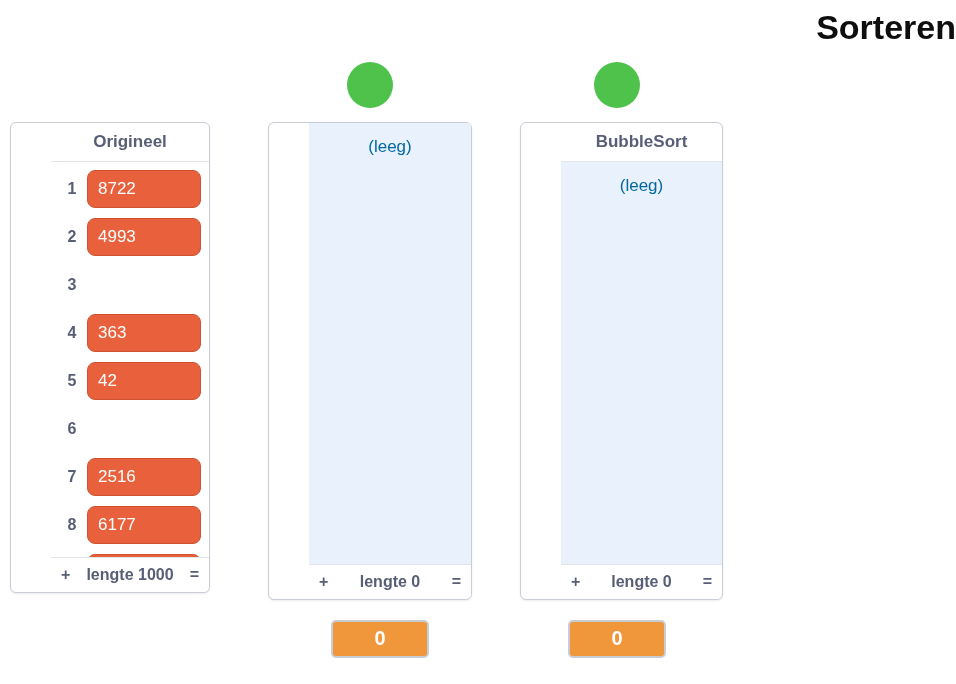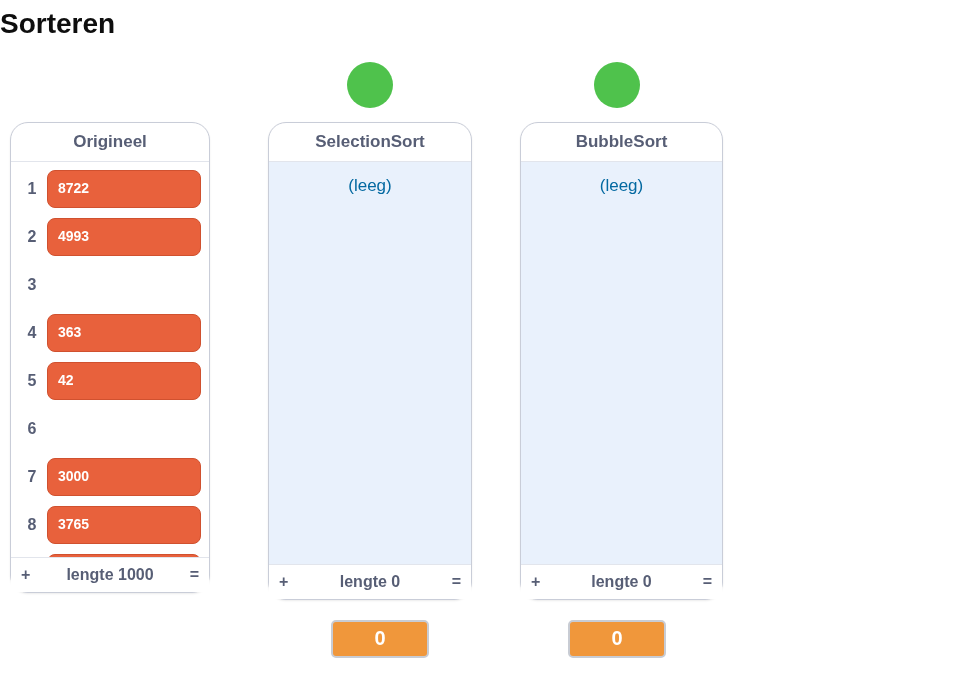--- a/index.html
+++ b/index.html
@@ -4,38 +4,39 @@
 <style>
   html, body { margin: 0; padding: 0; background: #ffffff; }
   body {
     width: 956px; height: 684px; position: relative; overflow: hidden;
     font-family: "Liberation Sans", sans-serif;
   }
 
   
   .page-title {
     position: absolute; top: 8px; left: 0; right: 0;
-    text-align: left; font-size: 28px; font-weight: bold; color: #0e0e0e;
+    text-align: right; font-size: 34px; font-weight: bold; color: #0e0e0e;
   }
 
   
   .sprite-ball {
     position: absolute; width: 46px; height: 46px; border-radius: 50%;
     background: #4fc24c;
   }
   .sprite-ball.s1 { left: 347px; top: 62px; }
   .sprite-ball.s2 { left: 594px; top: 62px; }
 
   
   .list-monitor {
     position: absolute; background: #ffffff;
-    border: 1px solid #c9cdd8; border-radius: 18px;
+    border: 1px solid #c9cdd8; border-radius: 6px;
     display: flex; flex-direction: column; box-sizing: border-box;
     box-shadow: 0 1px 2px rgba(0,0,0,0.08);
     color: #575e75;
+    padding-left: 40px;
   }
   .list-monitor.origineel   { left: 10px;  top: 122px; width: 200px; height: 471px; }
   .list-monitor.selection   { left: 268px; top: 122px; width: 204px; height: 478px; }
   .list-monitor.bubble      { left: 520px; top: 122px; width: 203px; height: 478px; }
 
   .list-header {
     height: 38px; line-height: 38px; flex: none;
     text-align: center; font-weight: bold; font-size: 17px; color: #575e75;
     border-bottom: 1px solid #e2e5ec;
   }
@@ -50,21 +51,21 @@
     display: flex; align-items: center; height: 38px;
     margin: 0 8px 10px 6px;
   }
   .row-index {
     width: 30px; flex: none; text-align: center;
     font-weight: bold; font-size: 16px; color: #575e75;
   }
   .list-pill {
     flex: 1; height: 38px; box-sizing: border-box;
     background: #e8613c; border: 1px solid #d0512f; border-radius: 8px;
-    color: #ffffff; font-weight: bold; font-size: 14px; line-height: 35px;
+    color: #ffffff; font-weight: normal; font-size: 17px; line-height: 35px;
     padding-left: 10px; overflow: hidden; white-space: nowrap;
   }
 
   .list-footer {
     height: 35px; flex: none; display: flex; align-items: center;
     border-top: 1px solid #e2e5ec; padding: 0 10px; box-sizing: border-box;
     font-weight: bold; font-size: 16px; color: #575e75; background: #ffffff;
     border-radius: 0 0 6px 6px;
   }
   .footer-add { flex: none; cursor: pointer; }
@@ -110,42 +111,41 @@
       </div>
       <div class="list-row">
         <span class="row-index">5</span>
         <div class="list-pill">42</div>
       </div>
       <div class="list-row">
         <span class="row-index">6</span>
       </div>
       <div class="list-row">
         <span class="row-index">7</span>
-        <div class="list-pill">3000</div>
+        <div class="list-pill">2516</div>
       </div>
       <div class="list-row">
         <span class="row-index">8</span>
-        <div class="list-pill">3765</div>
+        <div class="list-pill">6177</div>
       </div>
 
       <div class="list-row">
         <span class="row-index"></span>
         <div class="list-pill"></div>
       </div>
     </div>
   </div>
   <div class="list-footer">
     <span class="footer-add">+</span>
     <span class="footer-length">lengte 1000</span>
     <span class="footer-resize">=</span>
   </div>
 </div>
 
 <div class="list-monitor selection">
-  <div class="list-header">SelectionSort</div>
   <div class="list-body blue">
     <div class="empty-label">(leeg)</div>
   </div>
   <div class="list-footer">
     <span class="footer-add">+</span>
     <span class="footer-length">lengte 0</span>
     <span class="footer-resize">=</span>
   </div>
 </div>
 

